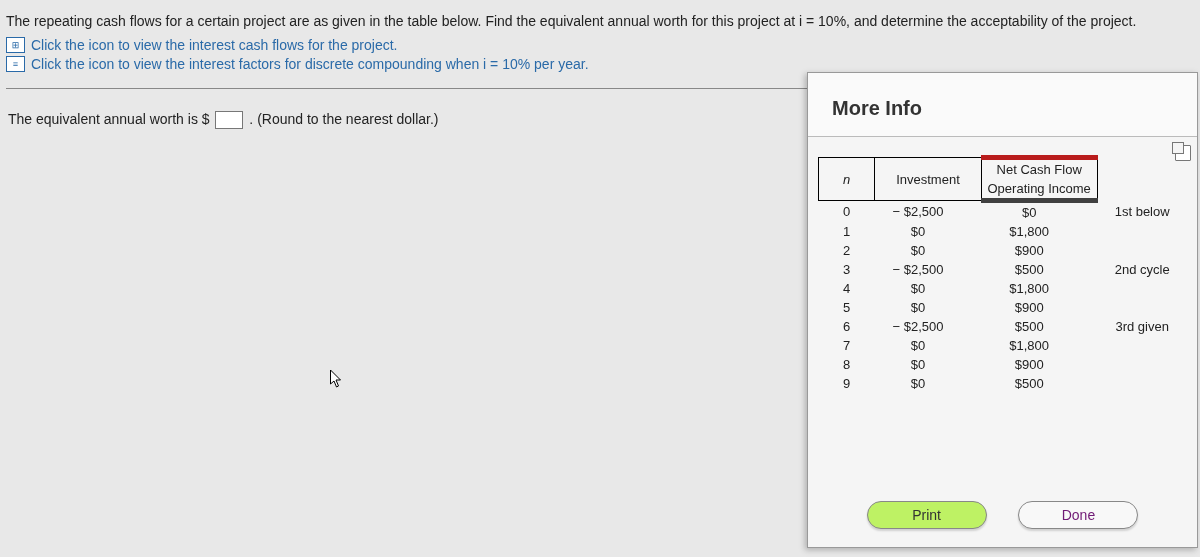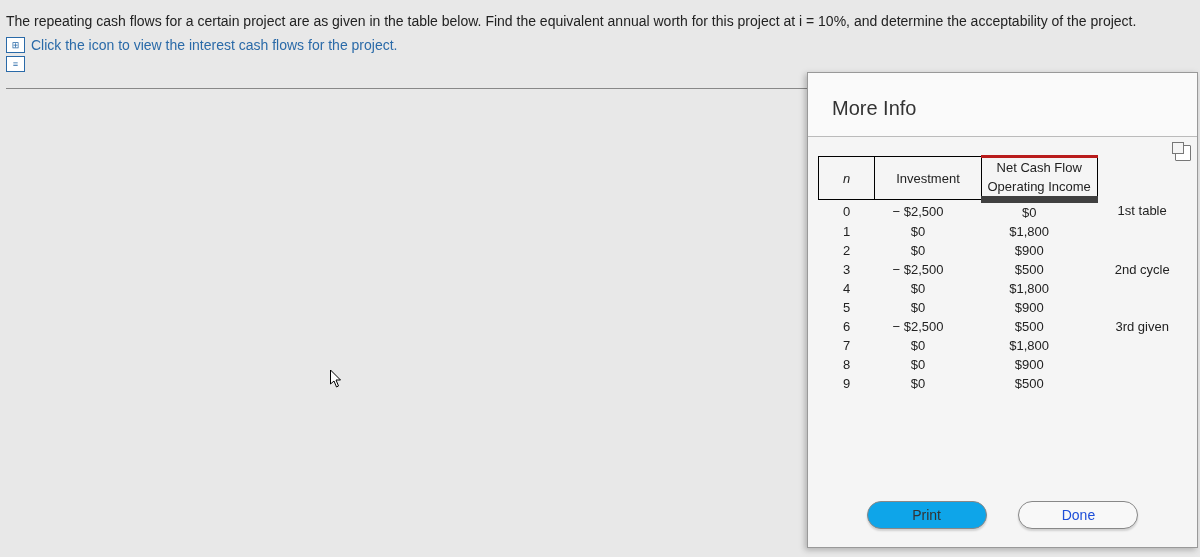--- a/index.html
+++ b/index.html
@@ -9,58 +9,64 @@
   .links{margin-top:6px}
   .link-row{display:flex;align-items:center;gap:6px;margin:3px 0}
   .icon-box{width:17px;height:14px;border:1px solid #2a6aa8;display:flex;align-items:center;justify-content:center;font-size:9px;color:#2a6aa8;background:#fff}
   .link-text{color:#2a6aa8;cursor:pointer}
   .hr{border:none;border-top:1px solid #888;margin:16px 0}
   .answer-line{margin:22px 0 0 2px}
   .answer-line .box{display:inline-block;width:26px;height:16px;border:1px solid #777;background:#fff;vertical-align:middle;margin:0 2px}
   .cursor-icon{position:absolute;top:370px;left:330px;width:13px;height:18px}
   
   .modal{position:absolute;top:72px;right:2px;width:389px;height:474px;background:#f5f5f5;border:1px solid #999;box-shadow:-2px 2px 6px rgba(0,0,0,.25)}
-  .modal-title{font-size:20px;font-weight:400;color:#333;padding:24px 0 16px 24px;background:#fafafa;border-bottom:1px solid #bbb;position:relative}
+  .modal-title{font-size:20px;font-weight:700;color:#333;padding:24px 0 16px 24px;background:#fafafa;border-bottom:1px solid #bbb;position:relative}
   .modal-body{padding:18px 10px 0 10px;position:relative}
   .copy-icon{position:absolute;right:6px;top:8px;width:14px;height:14px;border:1px solid #777;border-radius:1px;background:#fff}
   .copy-icon:before{content:"";position:absolute;width:10px;height:10px;border:1px solid #777;left:-4px;top:-4px;background:#f5f5f5}
   
   table.cf{border-collapse:collapse;width:100%;font-size:13px}
   table.cf td,table.cf th{padding:2px 6px;text-align:center;white-space:nowrap}
   table.cf .hdr{border:1px solid #000}
-  table.cf .hdr-group{border-top:3px solid #b91c1c;border-left:1px solid #000;border-right:1px solid #000}
-  table.cf .hdr-sub{border-bottom:7px solid #404040;border-left:1px solid #000;border-right:1px solid #000}
+  table.cf .hdr-group{border-top:5px solid #b91c1c;border-left:1px solid #000;border-right:1px solid #000}
+  table.cf .hdr-sub{border-bottom:5px solid #404040;border-left:1px solid #000;border-right:1px solid #000}
   .col-n{width:48px}
   .col-inv{width:96px}
   .col-op{width:96px}
   .col-cy{width:80px}
   .num{text-align:left;padding-right:26px!important}
   
   .modal-footer{position:absolute;bottom:18px;left:0;right:0;text-align:center}
-  .btn{display:inline-block;min-width:86px;padding:5px 16px;margin:0 14px;border:1px solid #888;border-radius:14px;background:#0ea5e9;box-shadow:0 2px 2px rgba(0,0,0,.15);cursor:pointer;color:#333;font-size:14px}
-  .btn.done{background:#f8f8f8;color:#1d4ed8}
+  .btn{display:inline-block;min-width:86px;padding:5px 16px;margin:0 14px;border:1px solid #888;border-radius:14px;background:#bef264;box-shadow:0 2px 2px rgba(0,0,0,.15);cursor:pointer;color:#333;font-size:14px}
+  .btn.done{background:#f8f8f8;color:#701a75}
   .rt-ctl{position:absolute;right:0;top:88px;display:flex;gap:6px;padding-right:2px}
   .rt-dash{width:14px;height:4px;background:#333;margin-top:8px}
   .rt-chev{font-size:20px;color:#555;line-height:1}
 </style>
 </head>
 <body>
 
 <div class="question">
   <p>The repeating cash flows for a certain project are as given in the table below. Find the equivalent annual worth for this project at i = 10%, and determine the acceptability of the project.</p>
   <div class="links">
     <div class="link-row">
       <span class="icon-box">⊞</span>
       <span class="link-text">Click the icon to view the interest cash flows for the project.</span>
     </div>
     <div class="link-row">
       <span class="icon-box">≡</span>
+      <span class="link-text">Click the icon to view the interest factors for discrete compounding when i = 10% per year.</span>
     </div>
   </div>
   <hr class="hr">
+  <div class="answer-line">
+    <span>The equivalent annual worth is $</span>
+    <span class="box"></span>
+    <span>. (Round to the nearest dollar.)</span>
+  </div>
 </div>
 
 <svg class="cursor-icon" viewBox="0 0 12 18">
     <path d="M0 0 L0 14 L3.5 11 L6 17 L8 16 L5.5 10 L10 10 Z" fill="#fff" stroke="#000" stroke-width="1"></path>
   </svg>
 
 <div class="rt-ctl">
   <span class="rt-dash"></span>
   <span class="rt-chev">›</span>
 </div>
@@ -79,21 +85,21 @@
       </tr>
       <tr>
         <td class="hdr-sub col-op">Operating Income</td>
       </tr>
       </tbody>
         <tbody id="cf-body">
           <tr>
             <td>0</td>
             <td class="num">− $2,500</td>
             <td class="num">$0</td>
-            <td>1st table</td>
+            <td>1st below</td>
           </tr>
           <tr>
             <td>1</td>
             <td class="num">$0</td>
             <td class="num">$1,800</td>
             <td></td>
           </tr>
           <tr>
             <td>2</td>
             <td class="num">$0</td>

